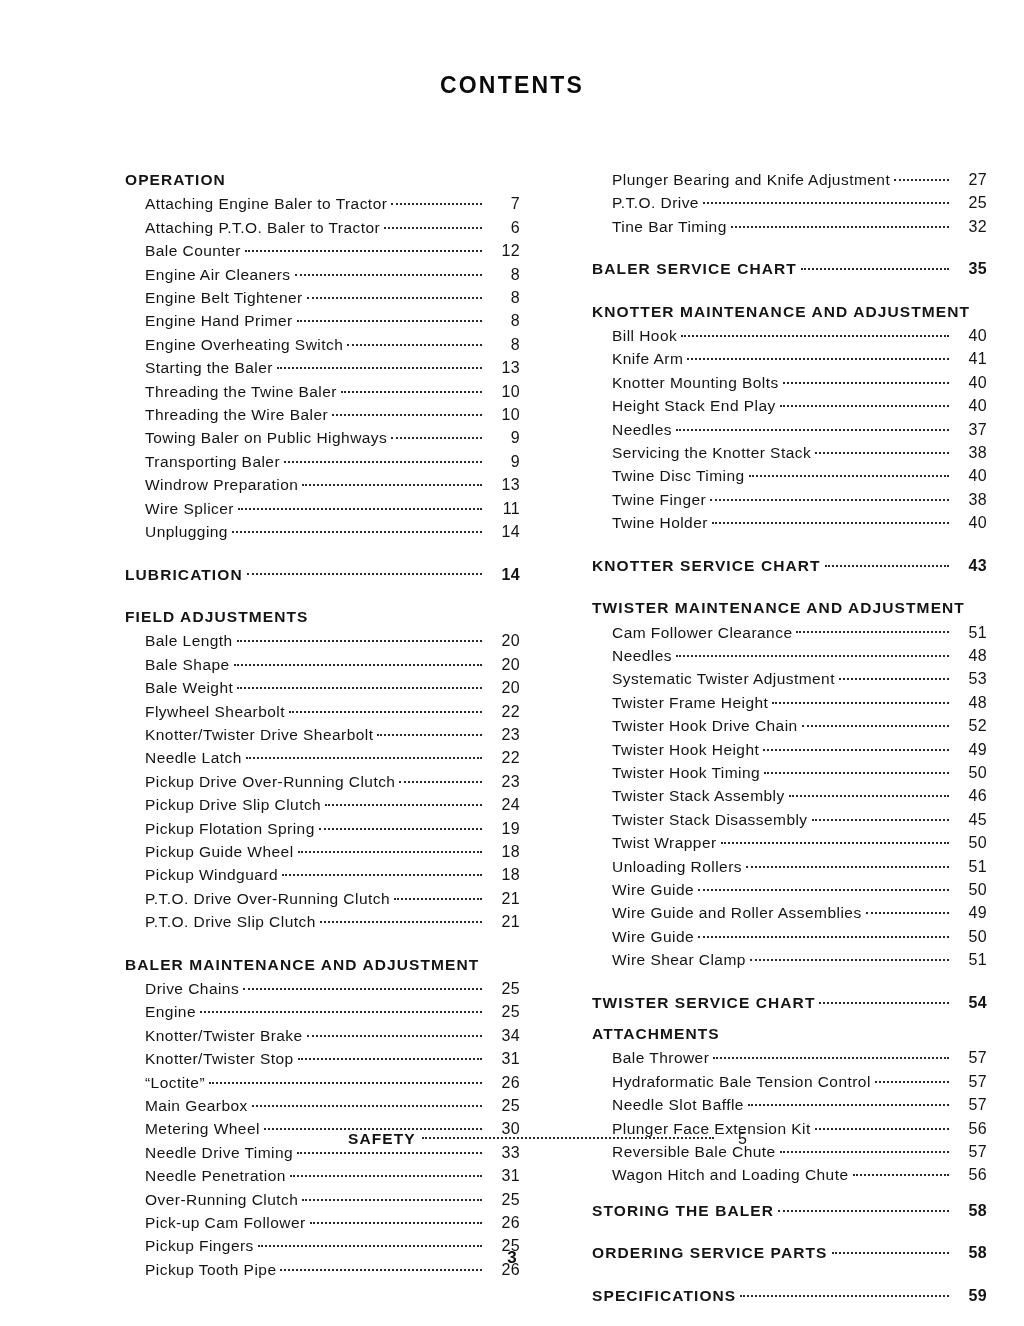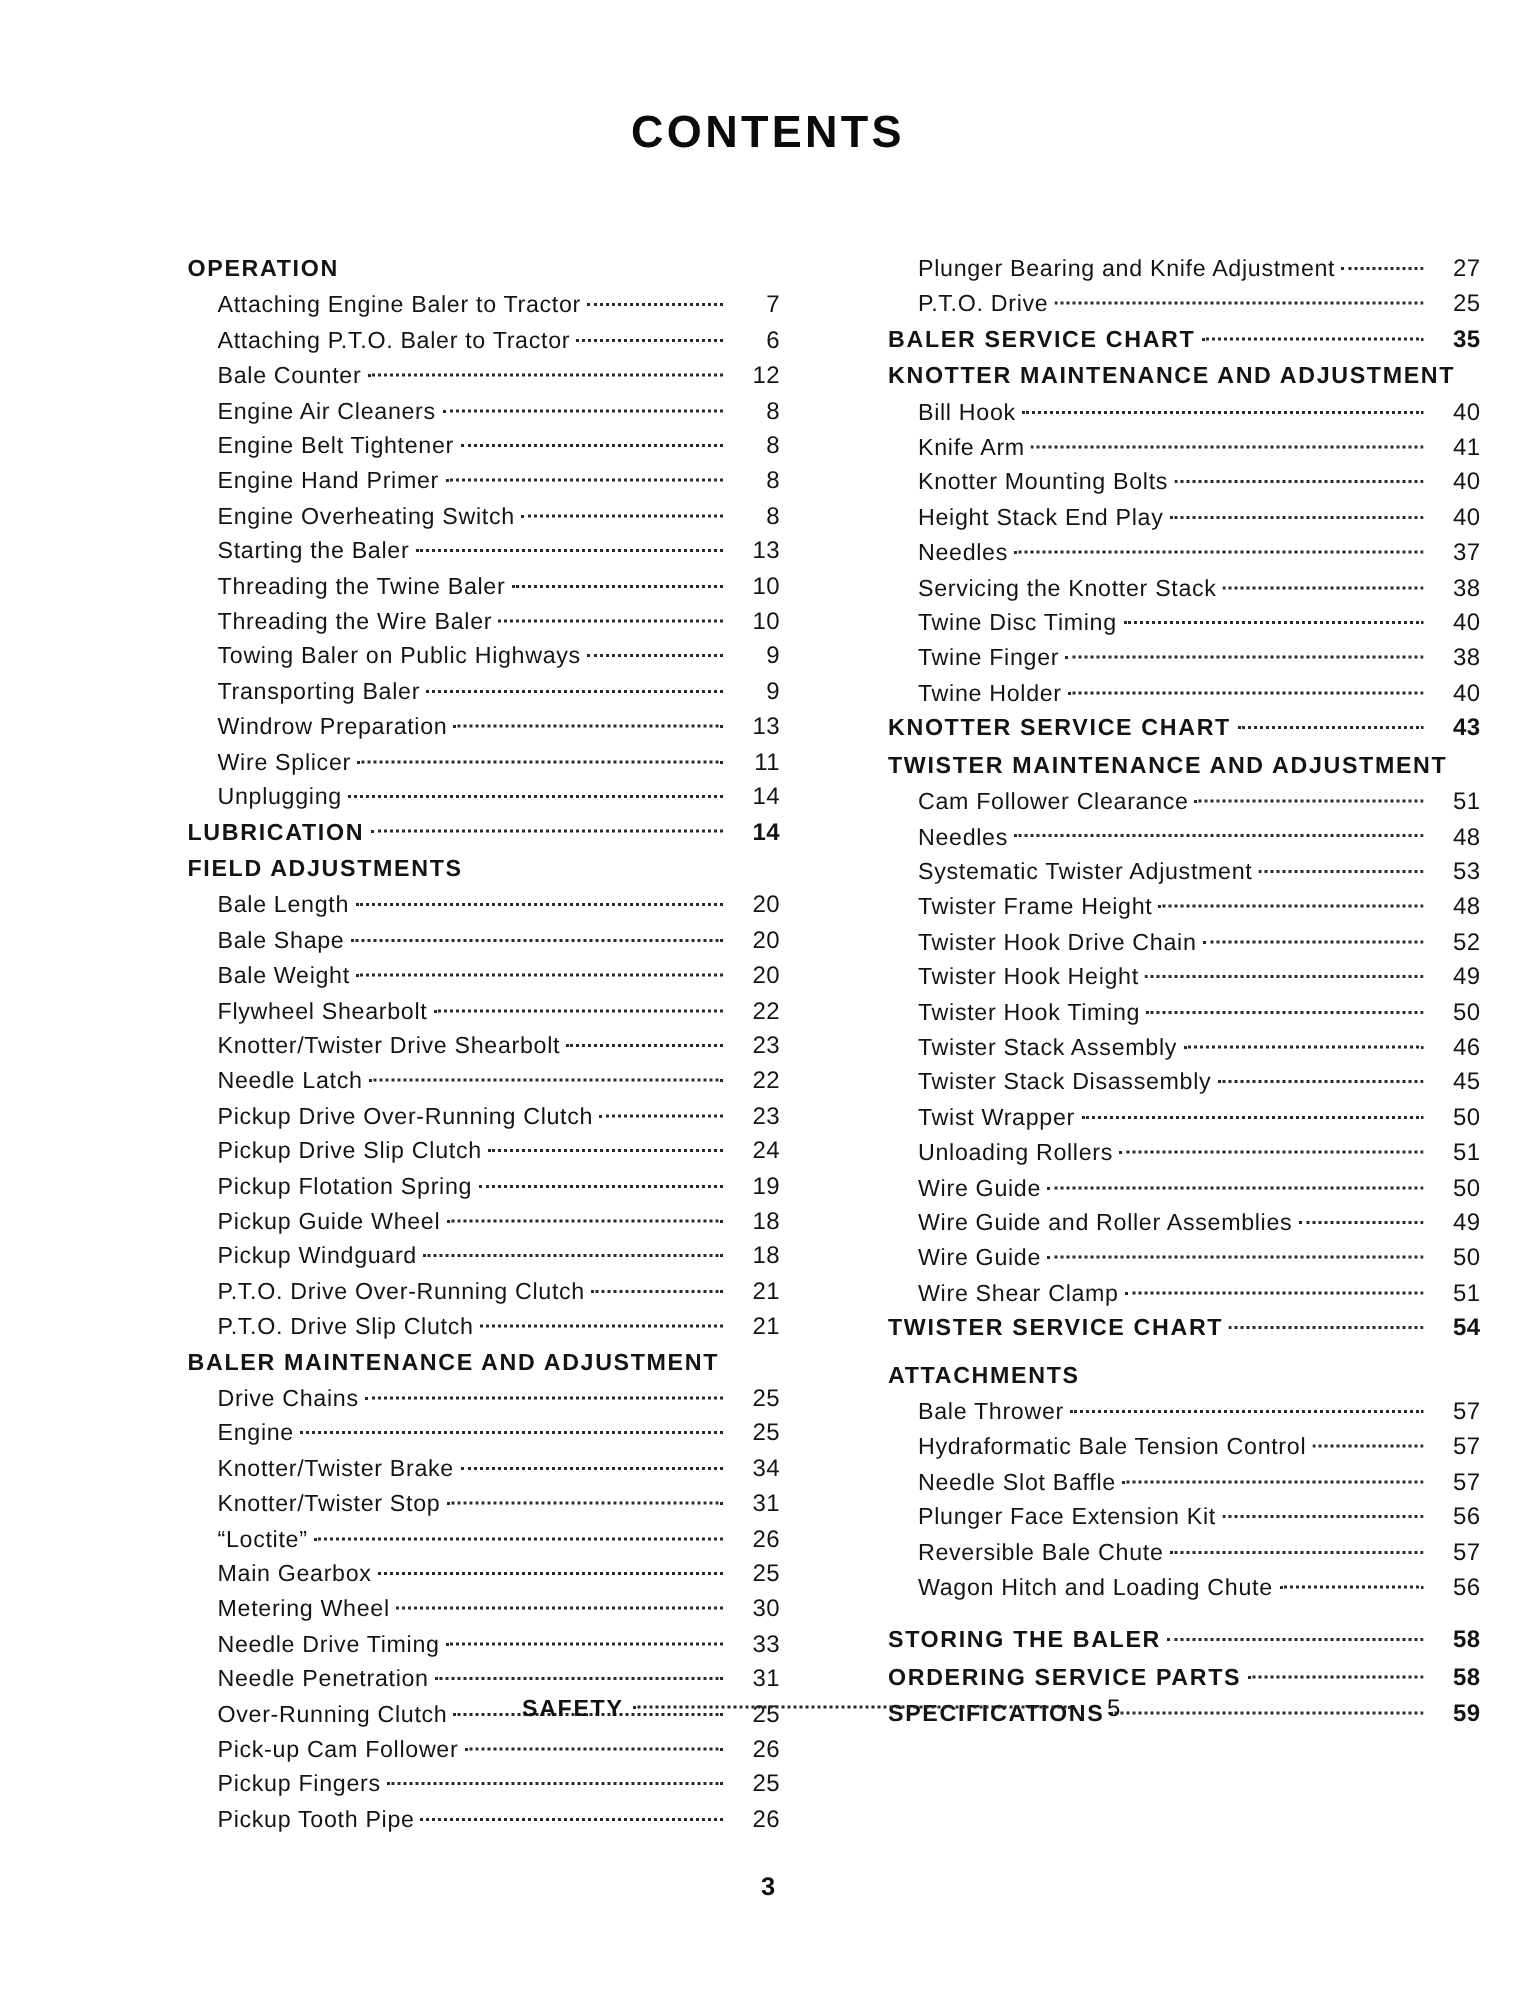--- a/index.html
+++ b/index.html
@@ -21,21 +21,21 @@
     inset: 0;
   }
 
   
   .doc-title {
     position: absolute;
     top: 72px;
     left: 0;
     width: 1024px;
     text-align: center;
-    font-size: 30px;
+    font-size: 23px;
     font-weight: bold;
     letter-spacing: 2.2px;
     color: #0b0b0b;
   }
 
   
   .columns {
     position: absolute;
     top: 168px;
     left: 0;
@@ -85,20 +85,21 @@
     text-align: right;
     font-size: 16px;
     letter-spacing: 0.3px;
   }
 
   
   .entry.header {
     font-weight: bold;
     font-size: 15.5px;
     letter-spacing: 1.1px;
+    margin-top: 19px;
     margin-bottom: 1px;
   }
   .entry.header .label { letter-spacing: 1.1px; }
   .entry.header .pageno { font-weight: bold; }
   .entry.header.first { margin-top: 0; }
 
   
   .entry.sub { padding-left: 20px; }
 
   
@@ -380,20 +381,25 @@
         <div class="entry sub">
           <span class="label">Plunger Bearing and Knife Adjustment</span>
           <span class="leader"></span>
           <span class="pageno">27</span>
         </div>
         <div class="entry sub">
           <span class="label">P.T.O. Drive</span>
           <span class="leader"></span>
           <span class="pageno">25</span>
         </div>
+        <div class="entry sub">
+          <span class="label">Tine Bar Timing</span>
+          <span class="leader"></span>
+          <span class="pageno">32</span>
+        </div>
         <div class="entry header">
           <span class="label">BALER SERVICE CHART</span>
           <span class="leader"></span>
           <span class="pageno">35</span>
         </div>
         <div class="entry header nopage">
           <span class="label">KNOTTER MAINTENANCE AND ADJUSTMENT</span>
         </div>
         <div class="entry sub">
           <span class="label">Bill Hook</span>

